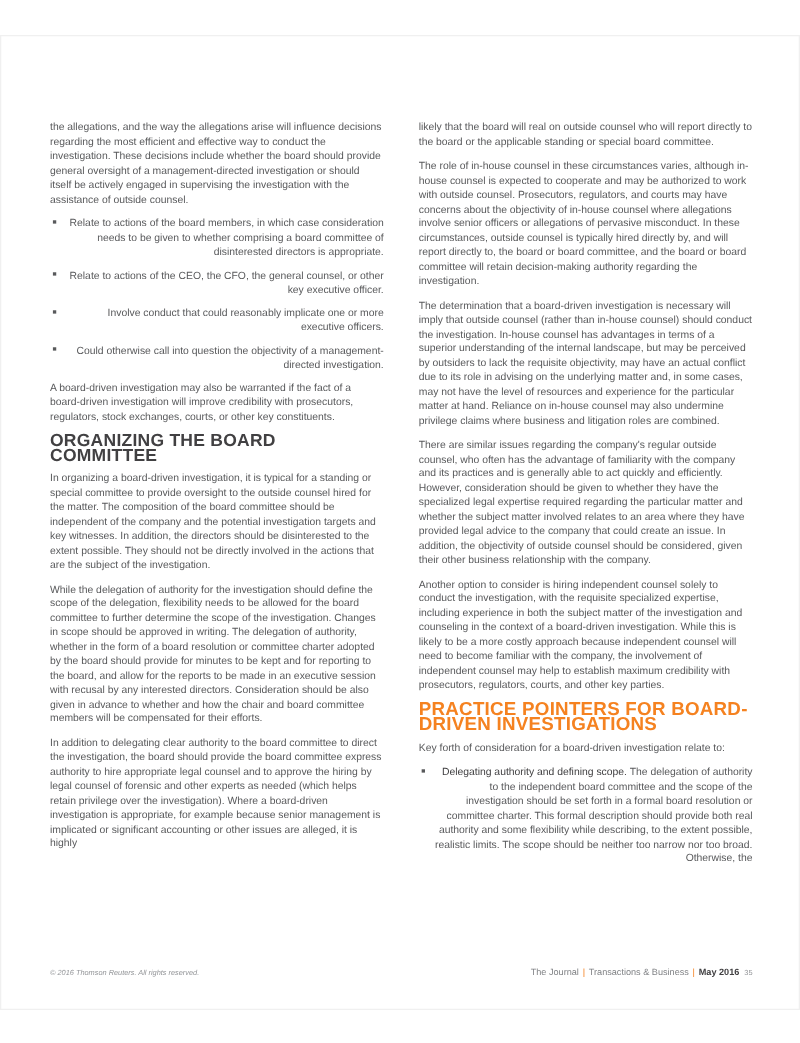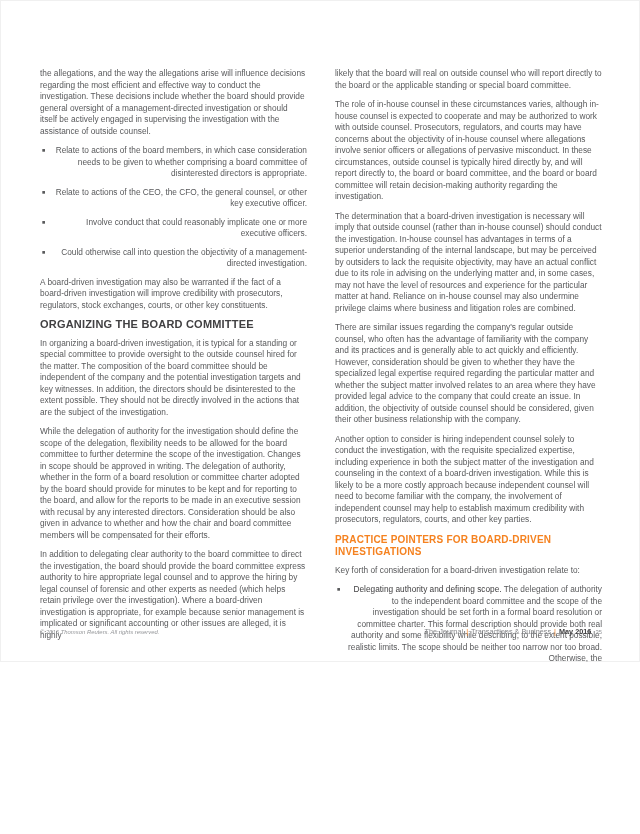--- a/index.html
+++ b/index.html
@@ -5,45 +5,46 @@
   * { margin:0; padding:0; box-sizing:border-box; }
   html, body { width:640px; height:834px; }
   body {
     background:#ffffff;
     font-family:"Liberation Sans", sans-serif;
     color:#58595B;
     -webkit-font-smoothing:antialiased;
   }
   .page {
     position:relative;
-    width:640px; height:662px;
+    width:640px; height:780px;
     padding:68px 38px 0 40px;
     background:#ffffff;
     box-shadow: inset 0 0 0 1px #f0f0f0;
     overflow:hidden;
+    margin-top:28px;
   }
   .content { display:flex; gap:28px; }
   .col { width:267px; flex:0 0 267px; }
   .para {
     font-size:8.3px;
     line-height:11.5px;
     margin-bottom:8px;
     color:#58595B;
   }
   h3.heading {
-    font-size:11px;
+    font-size:14px;
     line-height:11.5px;
     font-weight:bold;
     color:#414042;
     letter-spacing:0.2px;
     margin:3px 0 7px 0;
   }
   h3.heading.accent {
     color:#F58220;
-    font-size:10px;
+    font-size:15px;
     line-height:12px;
     margin:6px 0 7px 0;
   }
   .bullet {
     display:flex;
     font-size:8.3px;
     line-height:11.5px;
     margin-bottom:7px;
     text-align:right;
   }

